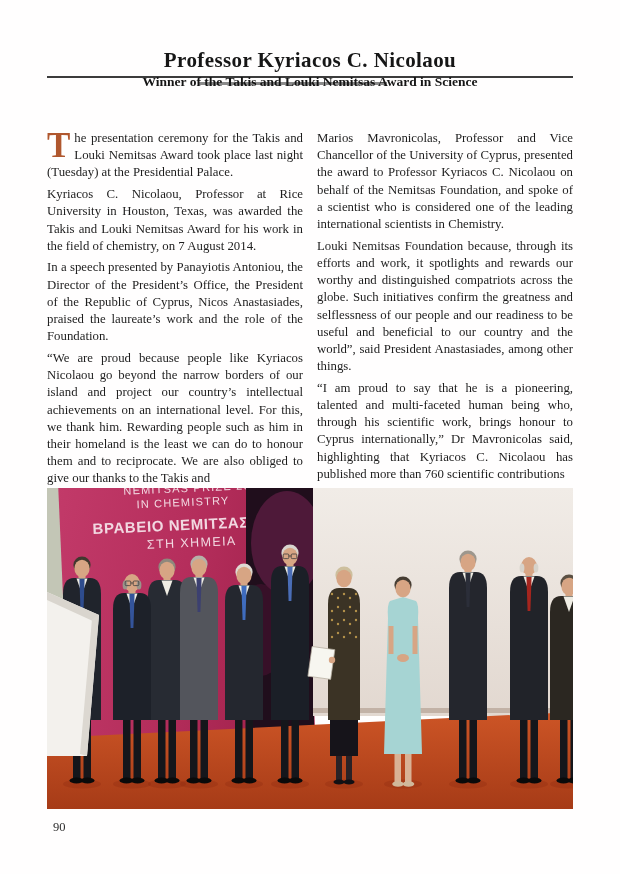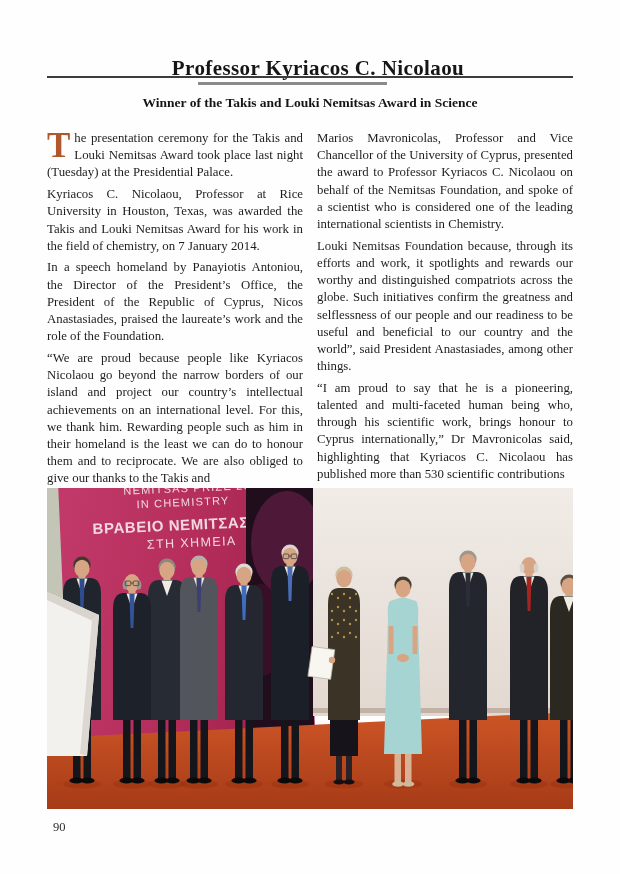--- a/index.html
+++ b/index.html
@@ -1,22 +1,22 @@
 <!DOCTYPE html>
 <html><head>
 <meta charset="utf-8">
 <style>
   html,body{margin:0;padding:0;background:#ffffff;}
   .page{position:relative;width:620px;height:874px;background:#fffefe;overflow:hidden;
         font-family:"Liberation Serif", serif;}
-  .title{position:absolute;top:48px;left:47px;width:526px;margin:8px;text-align:center;
+  .title{position:absolute;top:48px;left:47px;width:526px;margin:0;text-align:center;
          font-size:21px;font-weight:bold;letter-spacing:.4px;color:#161616;}
   .rule-thin{position:absolute;top:76px;left:47px;width:526px;height:1.5px;background:#3c3c3c;}
   .rule-thick{position:absolute;top:81.5px;left:198px;width:189px;height:3.4px;background:#8a8a8a;}
-  .subtitle{position:absolute;top:95px;left:47px;width:526px;margin:0;text-align:center;
+  .subtitle{position:absolute;top:74px;left:47px;width:526px;margin:0;text-align:center;
             font-size:13.5px;font-weight:bold;color:#151515;}
   .columns{position:absolute;top:130px;left:47px;width:526px;height:356px;display:flex;gap:14px;overflow:hidden;}
   .col{width:256px;font-size:12.8px;line-height:17.2px;text-align:justify;color:#1d1d1d;}
   .col p{margin:0 0 4.5px 0;}
   .dropcap{float:left;font-size:35px;line-height:27px;font-weight:bold;color:#b0572e;
            padding:2px 4px 0 0;}
   .photo{position:absolute;top:488px;left:47px;width:526px;height:321px;margin:0;}
   .photo svg{display:block;}
   .bt{fill:#f2d8e1;font-family:"Liberation Sans", sans-serif;text-anchor:middle;}
   .bt-sm{font-size:11px;letter-spacing:1.2px;}
@@ -30,28 +30,28 @@
 <div class="page">
 
   <h1 class="title">Professor Kyriacos C. Nicolaou</h1>
   <div class="rule-thin"></div>
   <div class="rule-thick"></div>
   <h2 class="subtitle">Winner of the Takis and Louki Nemitsas Award in Science</h2>
 
   <main class="columns">
     <div class="col">
       <p><span class="dropcap">T</span><span>he presentation ceremony for the Takis and Louki Nemitsas Award took place last night (Tuesday) at the Presidential Palace.</span></p>
-      <p>Kyriacos C. Nicolaou, Professor at Rice University in Houston, Texas, was awarded the Takis and Louki Nemitsas Award for his work in the field of chemistry, on 7 January 2014.</p>
-      <p>In a speech homeland by Panayiotis Antoniou, the Director of the President’s Office, the President of the Republic of Cyprus, Nicos Anastasiades, praised the laureate’s work and the role of the Foundation.</p>
+      <p>Kyriacos C. Nicolaou, Professor at Rice University in Houston, Texas, was awarded the Takis and Louki Nemitsas Award for his work in the field of chemistry, on 7 August 2014.</p>
+      <p>In a speech presented by Panayiotis Antoniou, the Director of the President’s Office, the President of the Republic of Cyprus, Nicos Anastasiades, praised the laureate’s work and the role of the Foundation.</p>
       <p>“We are proud because people like Kyriacos Nicolaou go beyond the narrow borders of our island and project our country’s intellectual achievements on an international level. For this, we thank him. Rewarding people such as him in their homeland is the least we can do to honour them and to reciprocate. We are also obliged to give our thanks to the Takis and</p>
     </div>
     <div class="col">
       <p>Marios Mavronicolas, Professor and Vice Chancellor of the University of Cyprus, presented the award to Professor Kyriacos C. Nicolaou on behalf of the Nemitsas Foundation, and spoke of a scientist who is considered one of the leading international scientists in Chemistry.</p>
       <p>Louki Nemitsas Foundation because, through its efforts and work, it spotlights and rewards our worthy and distinguished compatriots across the globe. Such initiatives confirm the greatness and selflessness of our people and our readiness to be useful and beneficial to our country and the world”, said President Anastasiades, among other things.</p>
-      <p>“I am proud to say that he is a pioneering, talented and multi-faceted human being who, through his scientific work, brings honour to Cyprus internationally,” Dr Mavronicolas said, highlighting that Kyriacos C. Nicolaou has published more than 530 scientific contributions</p>
+      <p>“I am proud to say that he is a pioneering, talented and multi-faceted human being who, through his scientific work, brings honour to Cyprus internationally,” Dr Mavronicolas said, highlighting that Kyriacos C. Nicolaou has published more than 760 scientific contributions</p>
     </div>
   </main>
 
   <figure class="photo">
     <svg viewBox="0 0 526 321" width="526" height="321">
       <defs>
         <linearGradient id="bannerG" x1="0" y1="0" x2="1" y2="0.3">
           <stop offset="0" stop-color="#c23a69"></stop>
           <stop offset="0.55" stop-color="#b52e5c"></stop>
           <stop offset="1" stop-color="#a1224c"></stop>

